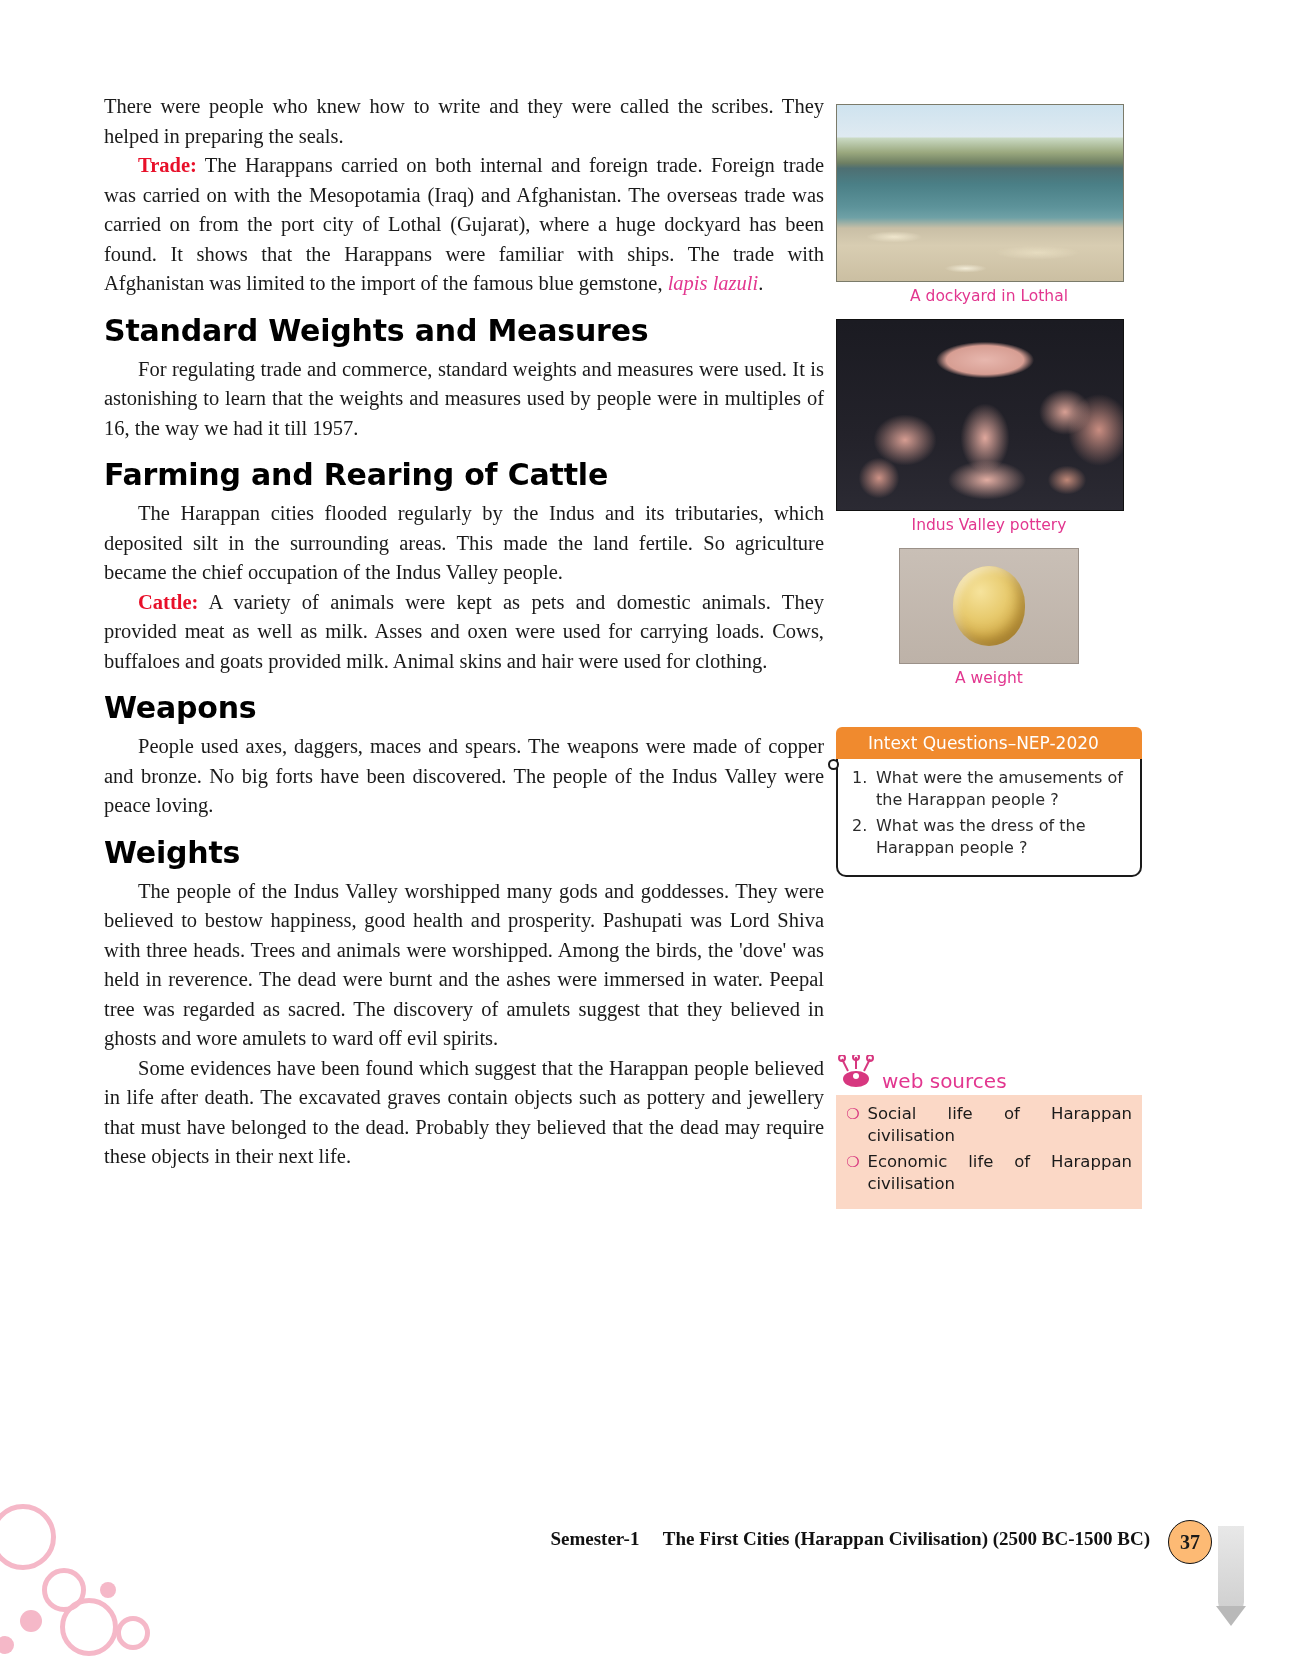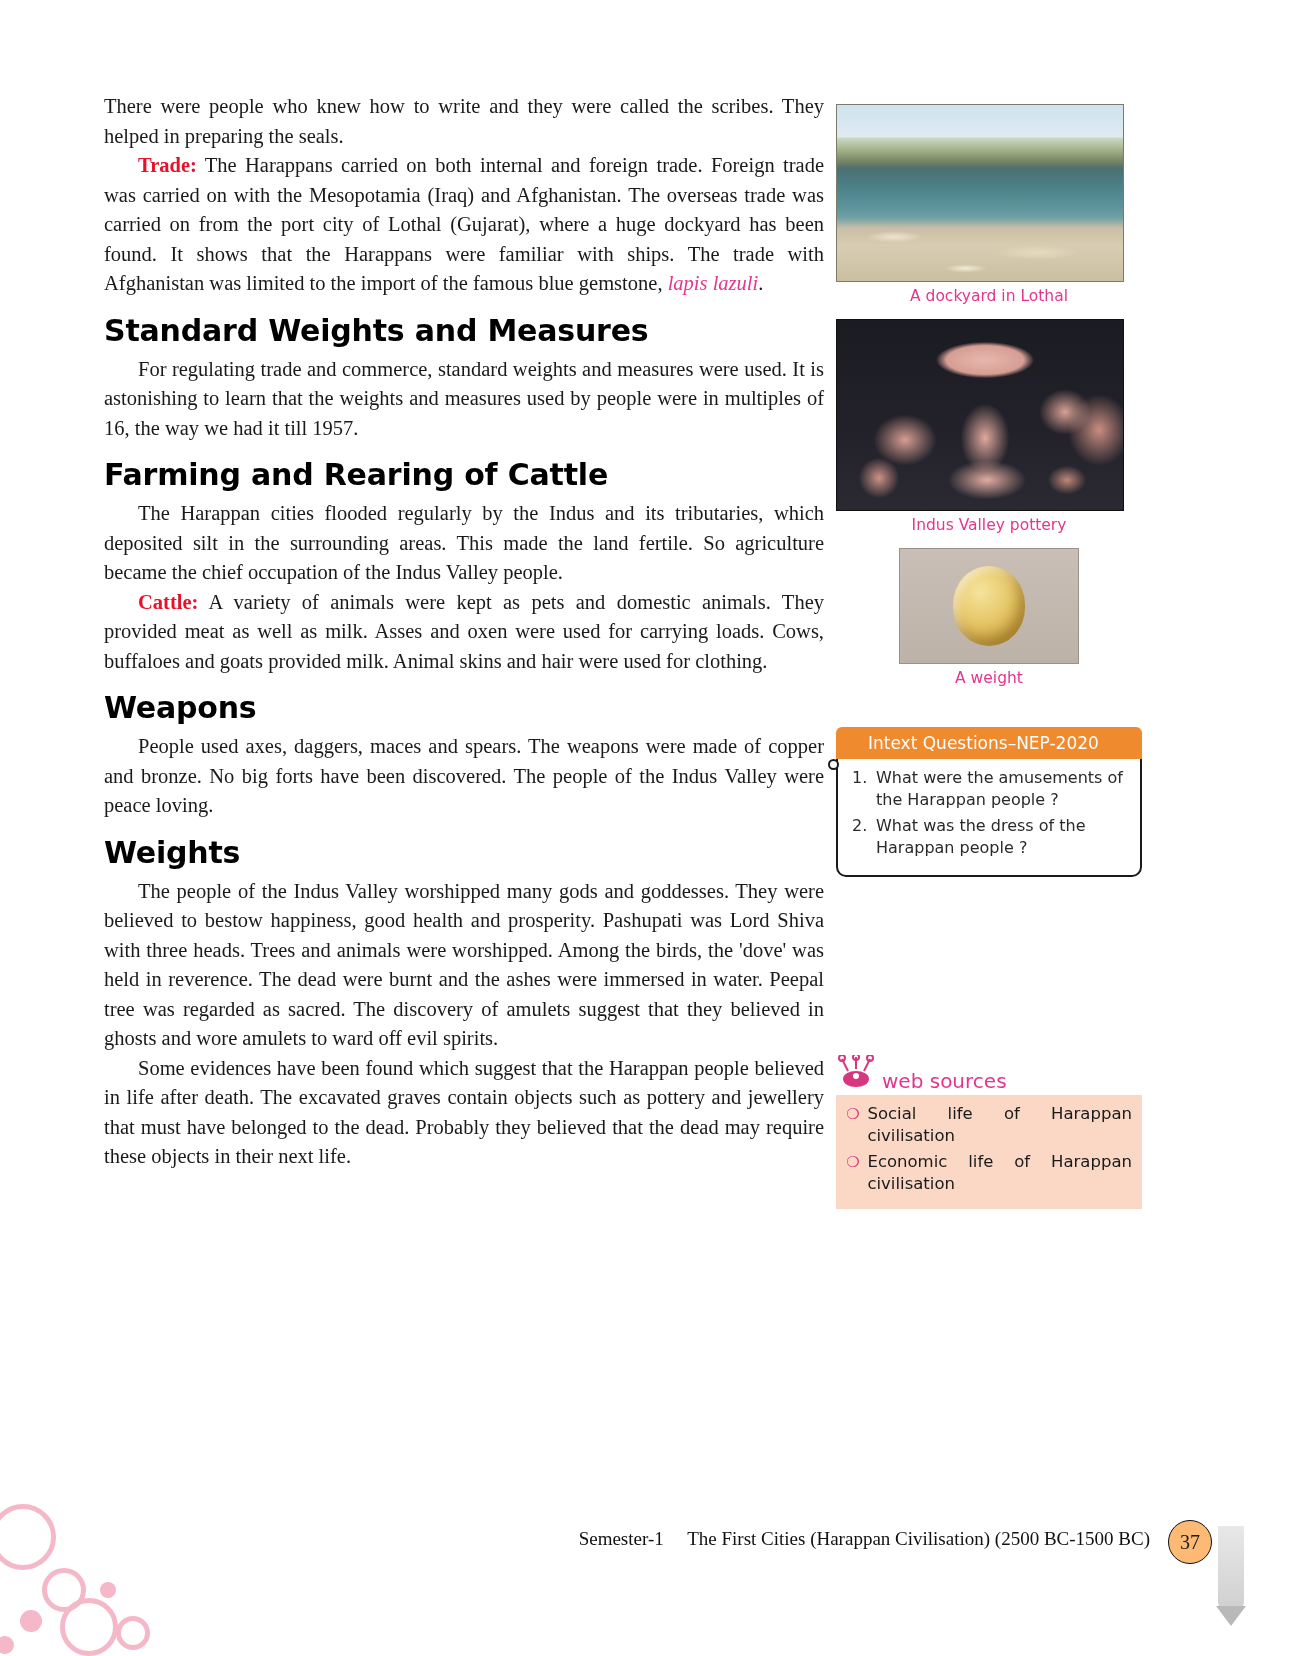--- a/index.html
+++ b/index.html
@@ -195,20 +195,21 @@
     line-height: 22px;
   }
   .witem .wtext { text-align: justify; }
 
   
   .footer {
     position: absolute;
     left: 0; right: 0;
     bottom: 96px;
     height: 40px;
+    font-weight: bold;
   }
   .footer-text {
     position: absolute;
     right: 146px;
     top: 8px;
     font-family: "Liberation Serif", serif;
     font-size: 19px;
     color: #111;
     white-space: nowrap;
   }

